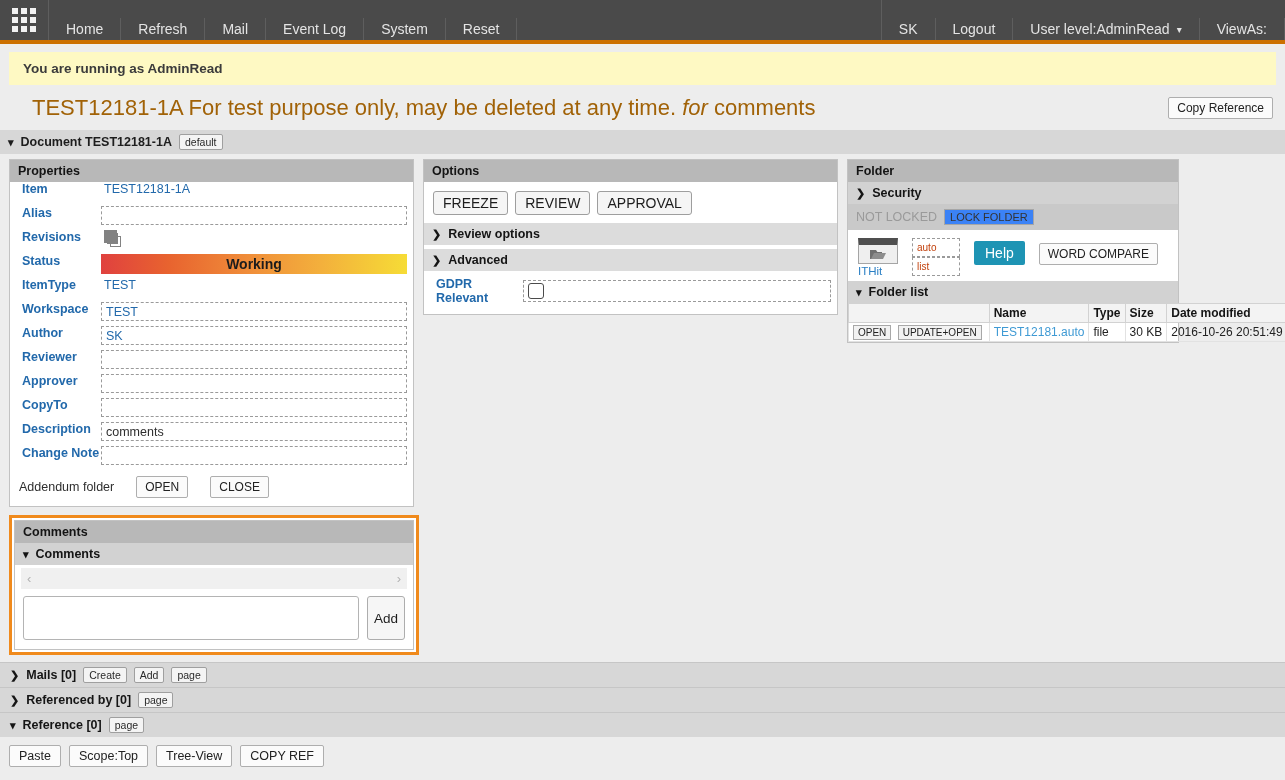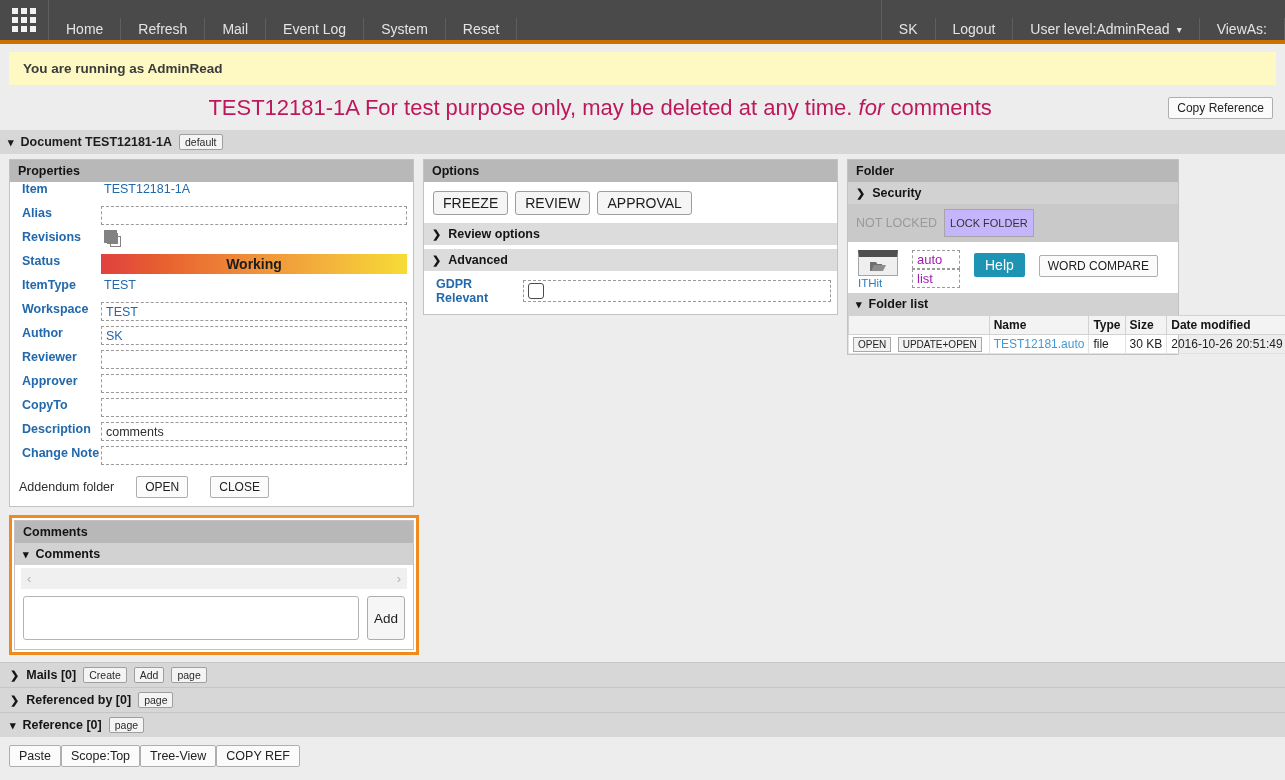--- a/index.html
+++ b/index.html
@@ -38,21 +38,21 @@
   #banner {
     margin:8px 9px 0 9px; height:33px;
     background:#fef9c3;
     display:flex; align-items:center;
     padding-left:14px;
     font-weight:bold; font-size:13.5px; color:#3b3b3b;
   }
 
   
   #titlerow { display:flex; align-items:center; padding:10px 12px 9px 32px; }
-  #doc-title { font-size:22px; color:#be185d; font-weight:400; flex:1;text-align:center; }
+  #doc-title { font-size:22px; color:#a16207; font-weight:400; flex:1; }
   #doc-title em { font-style:italic; }
   .ghost-btn {
     background:#fbfbfb; border:1px solid #aeaeae; border-radius:2px;
     font-size:12px; padding:3px 8px; color:#222; font-family:inherit;
     cursor:pointer; white-space:nowrap;
   }
 
   
   .sec-bar {
     background:#d7d7d7; padding:4px 8px;
@@ -118,32 +118,32 @@
 
   
   .sec-sub {
     background:#d2d2d2; padding:4px 8px; font-weight:bold; font-size:12.5px;
     display:flex; align-items:center; gap:7px; color:#141414;
   }
   #lockrow {
     background:#c9c9c9; padding:5px 8px; display:flex; align-items:center; gap:7px;
   }
   #not-locked { color:#9a9a9a; font-size:12.5px; }
-  .lock-pill { background:#c4b5fd; border:1px solid #a6a6a6; font-size:11px; padding:7px 5px; color:#333; cursor:pointer; }
+  .lock-pill { background:#3b82f6; border:1px solid #a6a6a6; font-size:11px; padding:1px 5px; color:#333; cursor:pointer; }
   #folder-tools { display:flex; align-items:flex-start; gap:14px; padding:8px 8px 4px 10px; }
   #fbtn-wrap { width:40px; }
   #fbtn {
     width:40px; height:26px; background:#efefef; border:1px solid #a5a5a5;
     border-top:7px solid #4f4f4f; display:flex; align-items:center; justify-content:center;
     cursor:pointer;
   }
   #fbtn svg { display:block; }
   #ithit { color:#2a7fc4; font-size:11.5px; margin-top:1px; }
   .autolist { width:48px; }
-  .autolist div { border:1px dashed #9a9a9a; font-size:13px; padding:0 4px; height:19px; line-height:17px; color:#a21caf; }
+  .autolist div { border:1px dashed #9a9a9a; font-size:10px; padding:0 4px; height:19px; line-height:17px; color:#c2410c; }
   #help-btn {
     background:#1e94b4; color:#fff; border:none; font-size:14px;
     padding:4px 11px; border-radius:2px; font-family:inherit; cursor:pointer;
     margin-top:3px;
   }
   #wordcmp { margin-top:5px; }
   #folder-list-tbl { width:100%; border-collapse:collapse; font-size:12px; }
   #folder-list-tbl th {
     background:#f3f3f3; border:1px solid #d2d2d2; font-weight:bold;
     text-align:left; padding:2px 4px; color:#151515;
@@ -173,21 +173,21 @@
     font-size:13.5px; color:#1d1d1d; cursor:pointer; font-family:inherit;
   }
 
   
   #bottom { margin-top:7px; }
   .bot-bar {
     background:#d7d7d7; border-top:1px solid #c6c6c6;
     padding:4px 8px 4px 10px; display:flex; align-items:center; gap:7px;
     font-weight:bold; font-size:12.5px; color:#151515;
   }
-  #ref-actions { display:flex; gap:0; padding:8px 8px 8px 9px; background:#ededed; }
+  #ref-actions { display:flex; gap:8px; padding:8px 8px 8px 9px; background:#ededed; }
   #ref-actions .ghost-btn { font-size:12.5px; padding:3px 9px; }
 </style>
 </head>
 <body>
 
 <div id="topnav">
   <div id="grid-btn">
     <span class="grid-ico">
       <i></i>
         <i></i>

